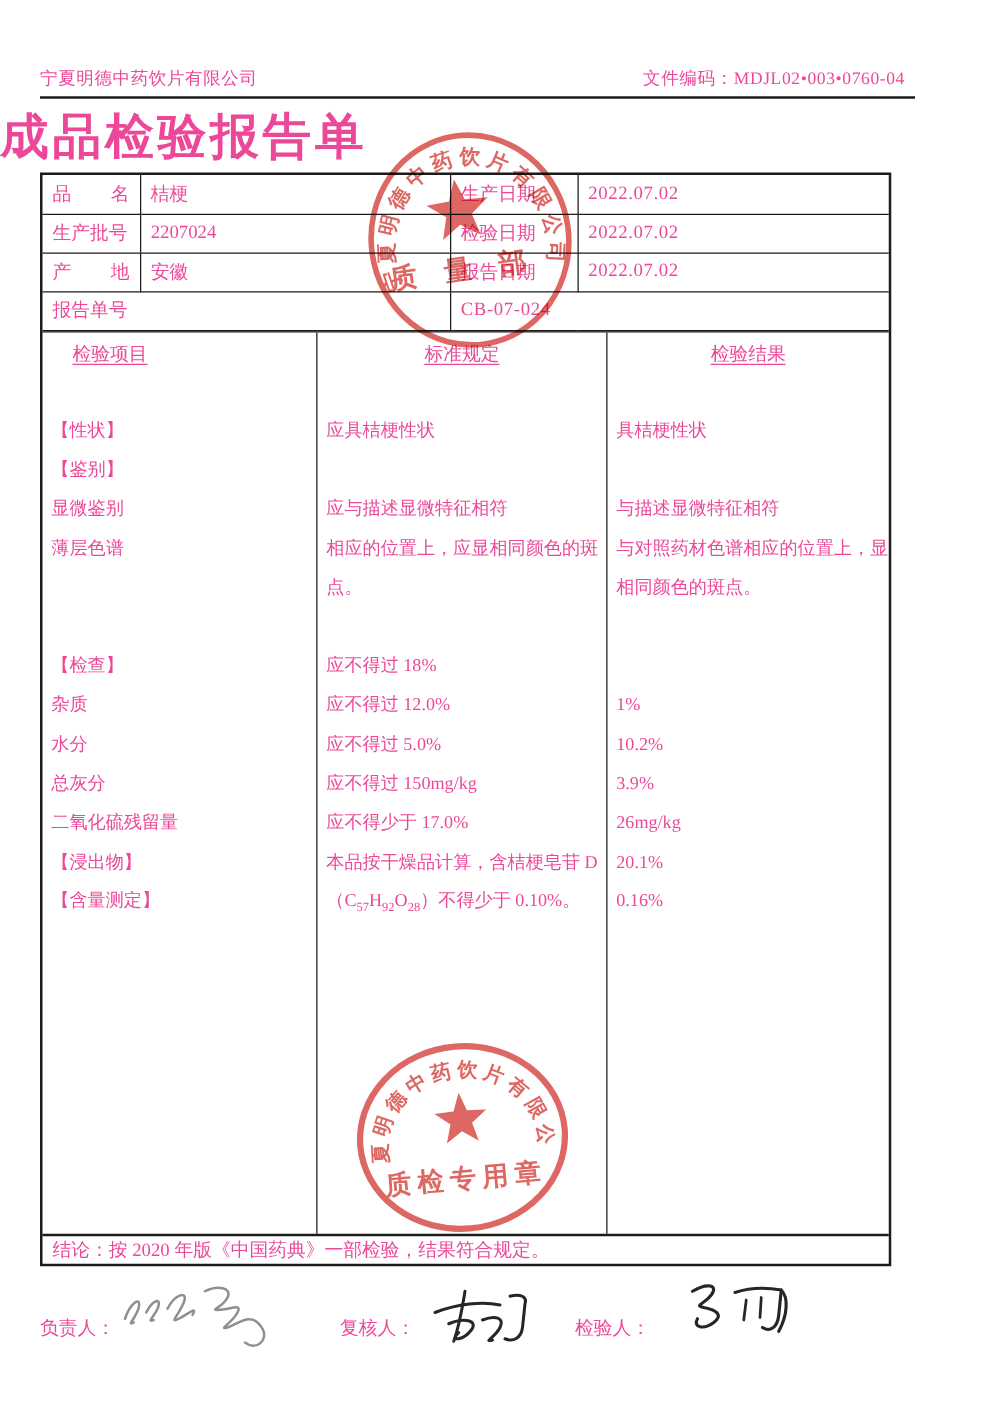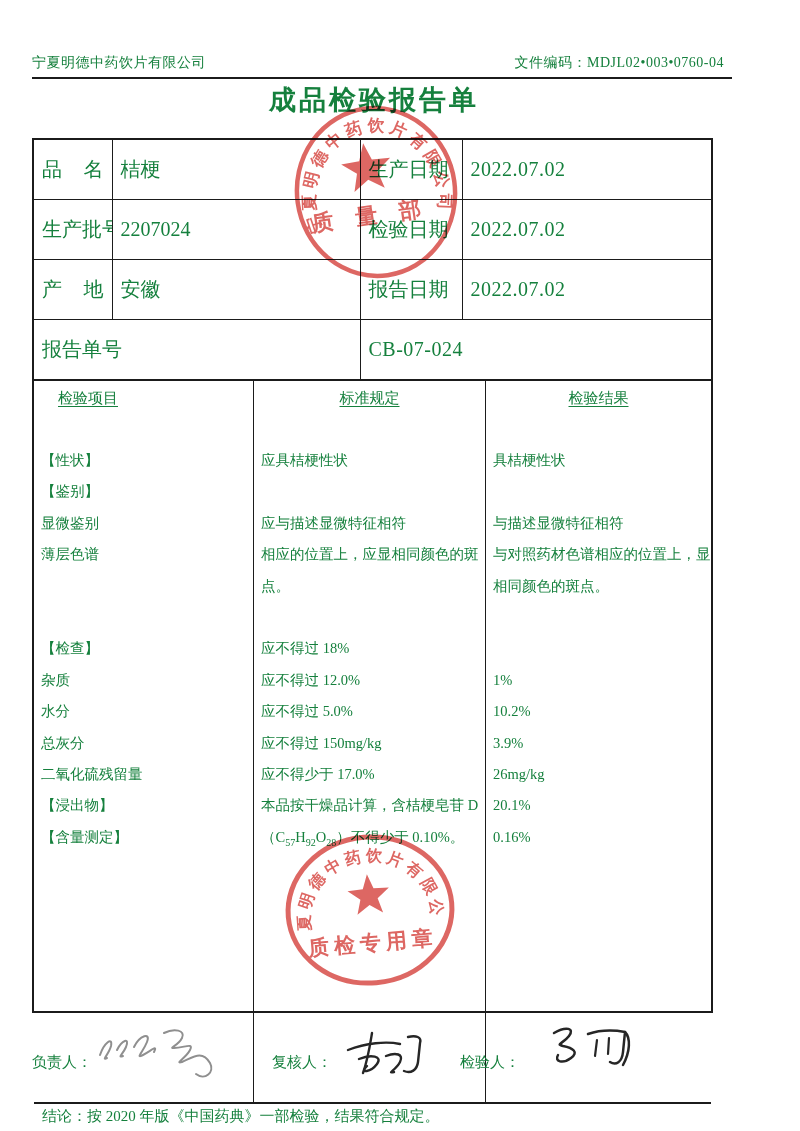--- a/index.html
+++ b/index.html
@@ -1,40 +1,40 @@
 <!DOCTYPE html>
 <html><head>
 <meta charset="utf-8">
 <style>
   * { margin:0; padding:0; box-sizing:border-box; }
   html,body { background:#ffffff; }
   .page {
     position:relative; width:768px; height:1131px; background:#ffffff;
-    font-family:"Liberation Serif","DejaVu Serif",serif; color:#15803d;
+    font-family:"Liberation Serif","DejaVu Serif",serif; color:#ec4899;
     overflow:hidden;
   }
   
   .doc-header {
     position:absolute; top:54px; left:32px; width:692px;
     display:flex; justify-content:space-between; font-size:14px; letter-spacing:0.5px;
   }
   .header-rule { position:absolute; top:77px; left:32px; width:700px; height:2px; background:#1b1b1b; }
   .doc-title {
-    position:absolute; top:82px; left:0; width:748px; text-align:center;
-    font-size:27px; font-weight:bold; letter-spacing:3px;
+    position:absolute; top:82px; left:0; width:748px; 
+    font-size:39px; font-weight:bold; letter-spacing:3px;
   }
   
   .report-table {
     position:absolute; top:138px; left:32px; width:681px; height:875px;
     border:2px solid #1b1b1b; background:transparent;
   }
   table.info-table { border-collapse:collapse; width:100%; table-layout:fixed; }
   table.info-table td {
-    border:1px solid #1b1b1b; height:31px; font-size:20px;
-    padding:16px 8px; white-space:nowrap; overflow:hidden;
+    border:1px solid #1b1b1b; height:31px; font-size:15px;
+    padding:4px 8px; white-space:nowrap; overflow:hidden;
   }
   table.info-table tr td:first-child { border-left:none; }
   table.info-table tr td:last-child  { border-right:none; }
   table.info-table tr:first-child td { border-top:none; }
   td.lab-justify { text-align:justify; text-align-last:justify; }
   td.date-label { padding-left:13px; }
   td.date-value, td.report-no-value { padding-left:12px; letter-spacing:0.5px; }
   
   .inspect-section { display:flex; width:100%; height:722px; border-top:1px solid #1b1b1b; }
   .icol { height:100%; }

